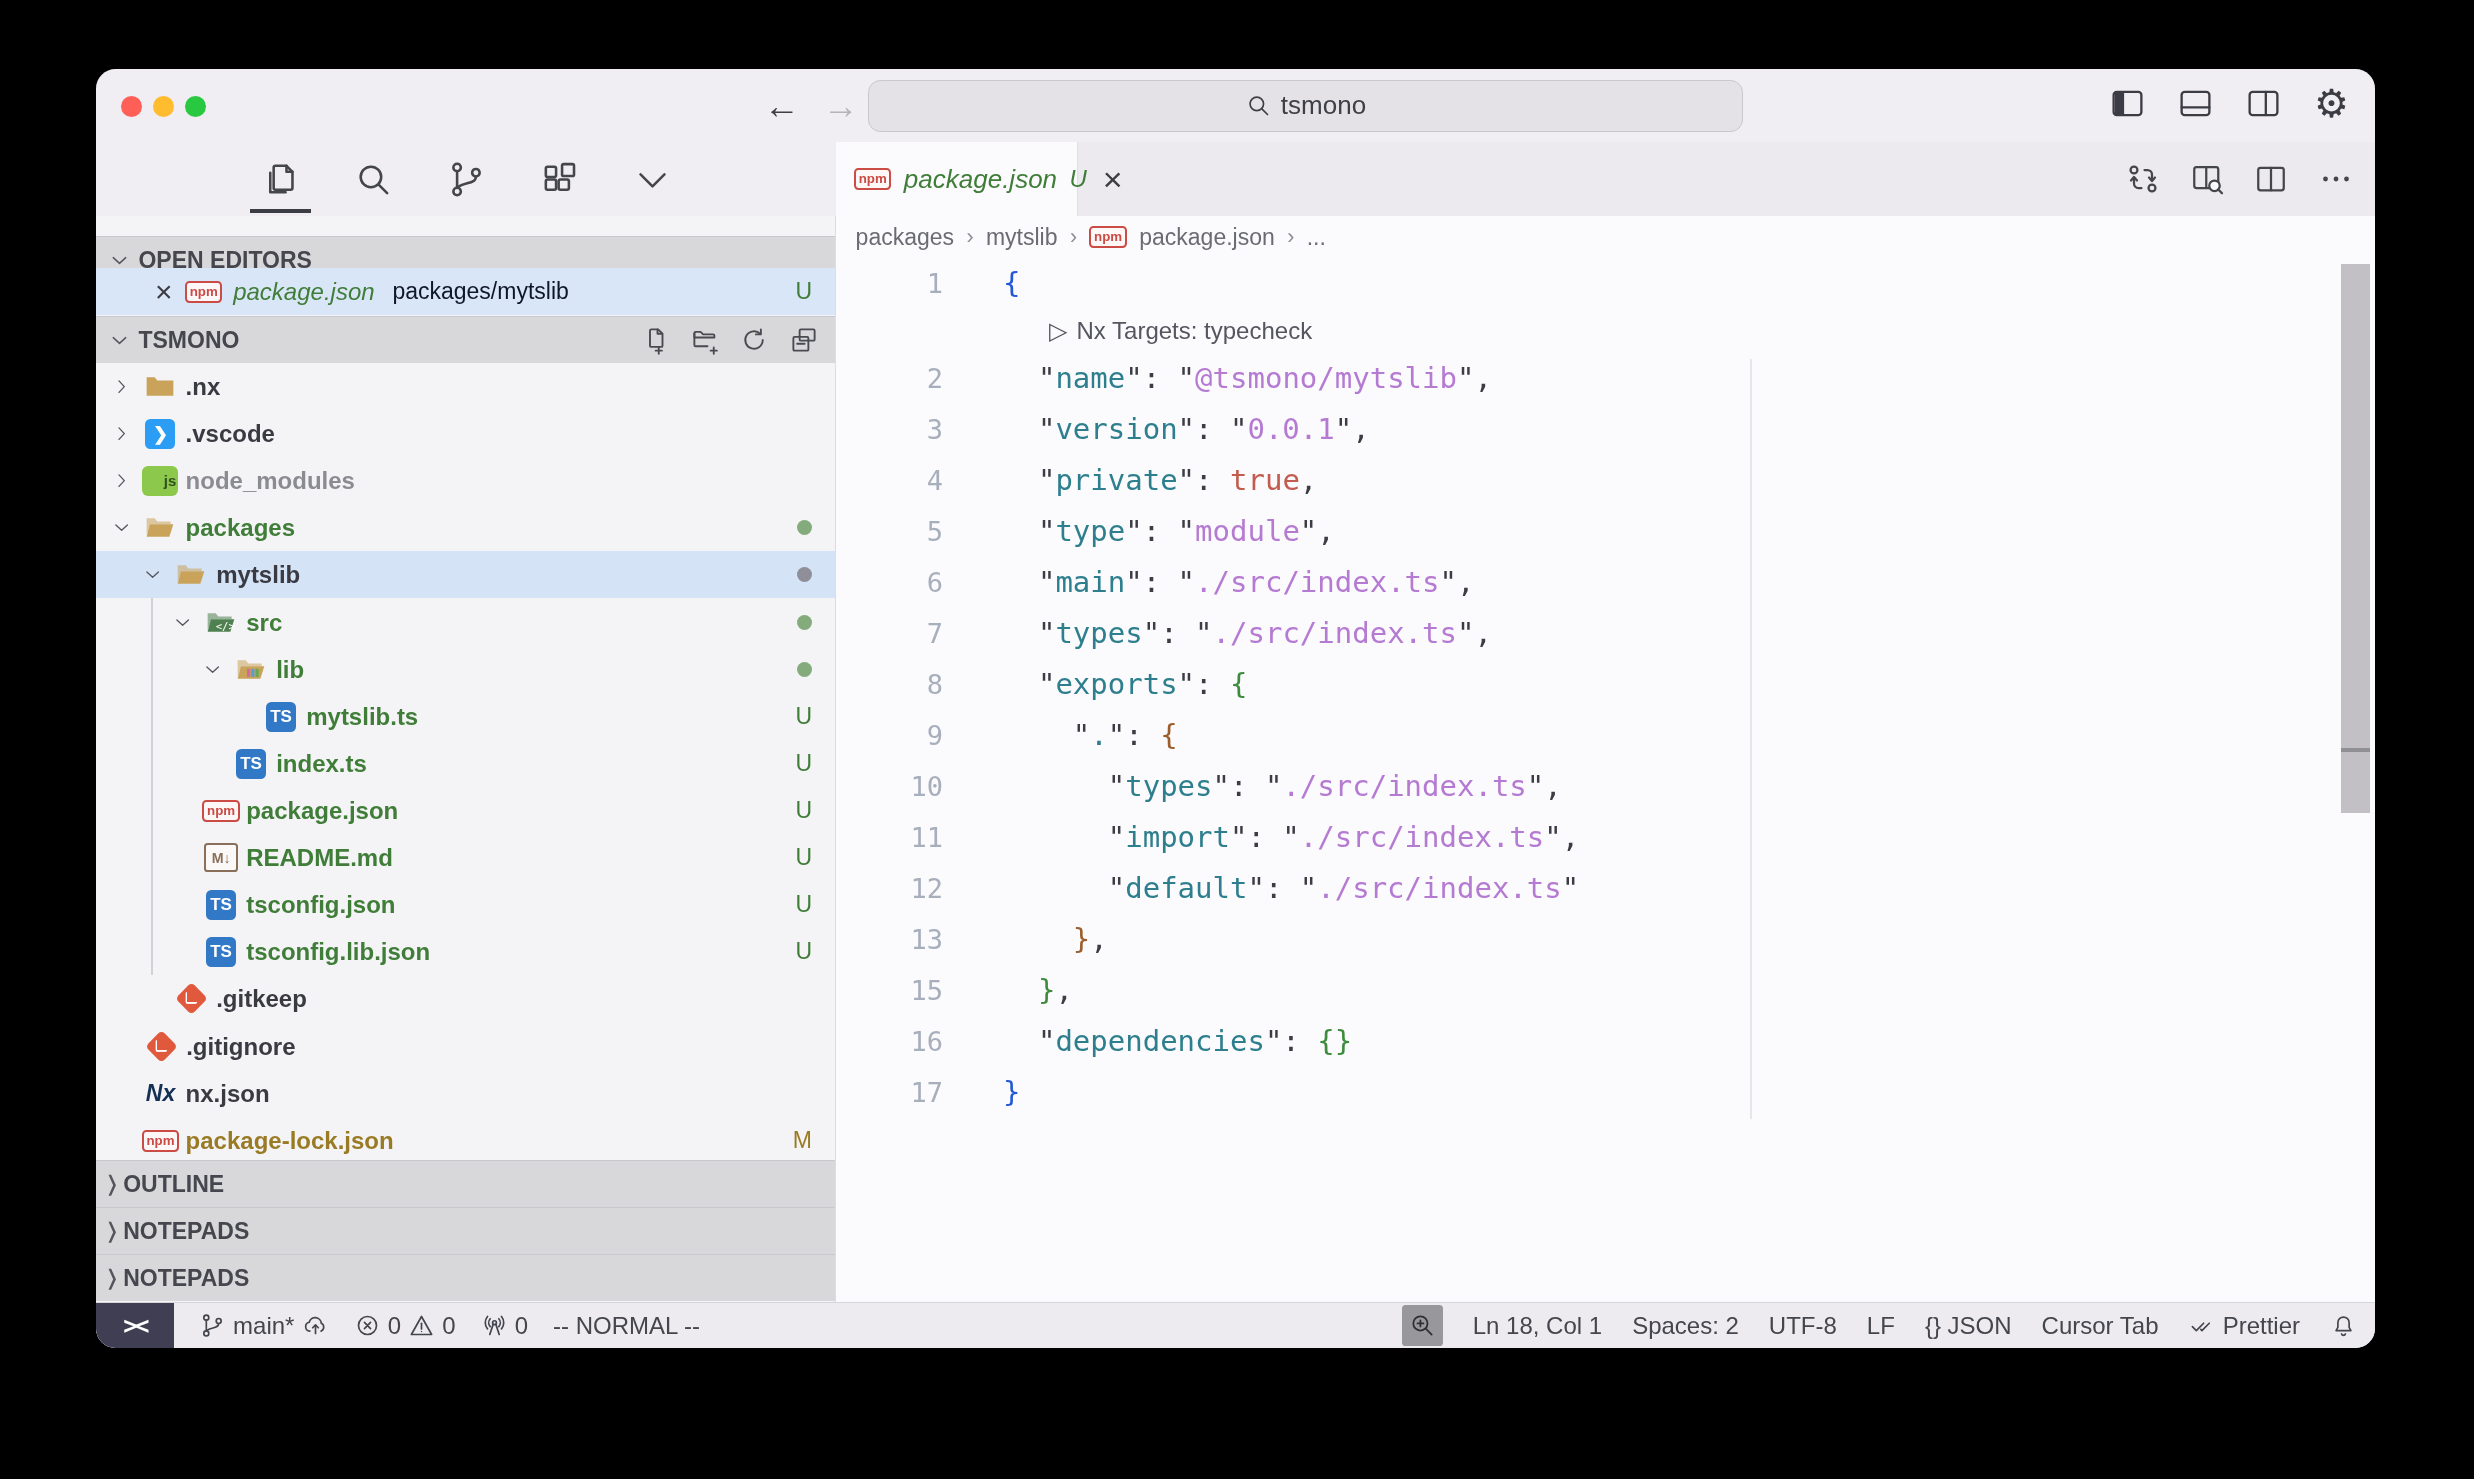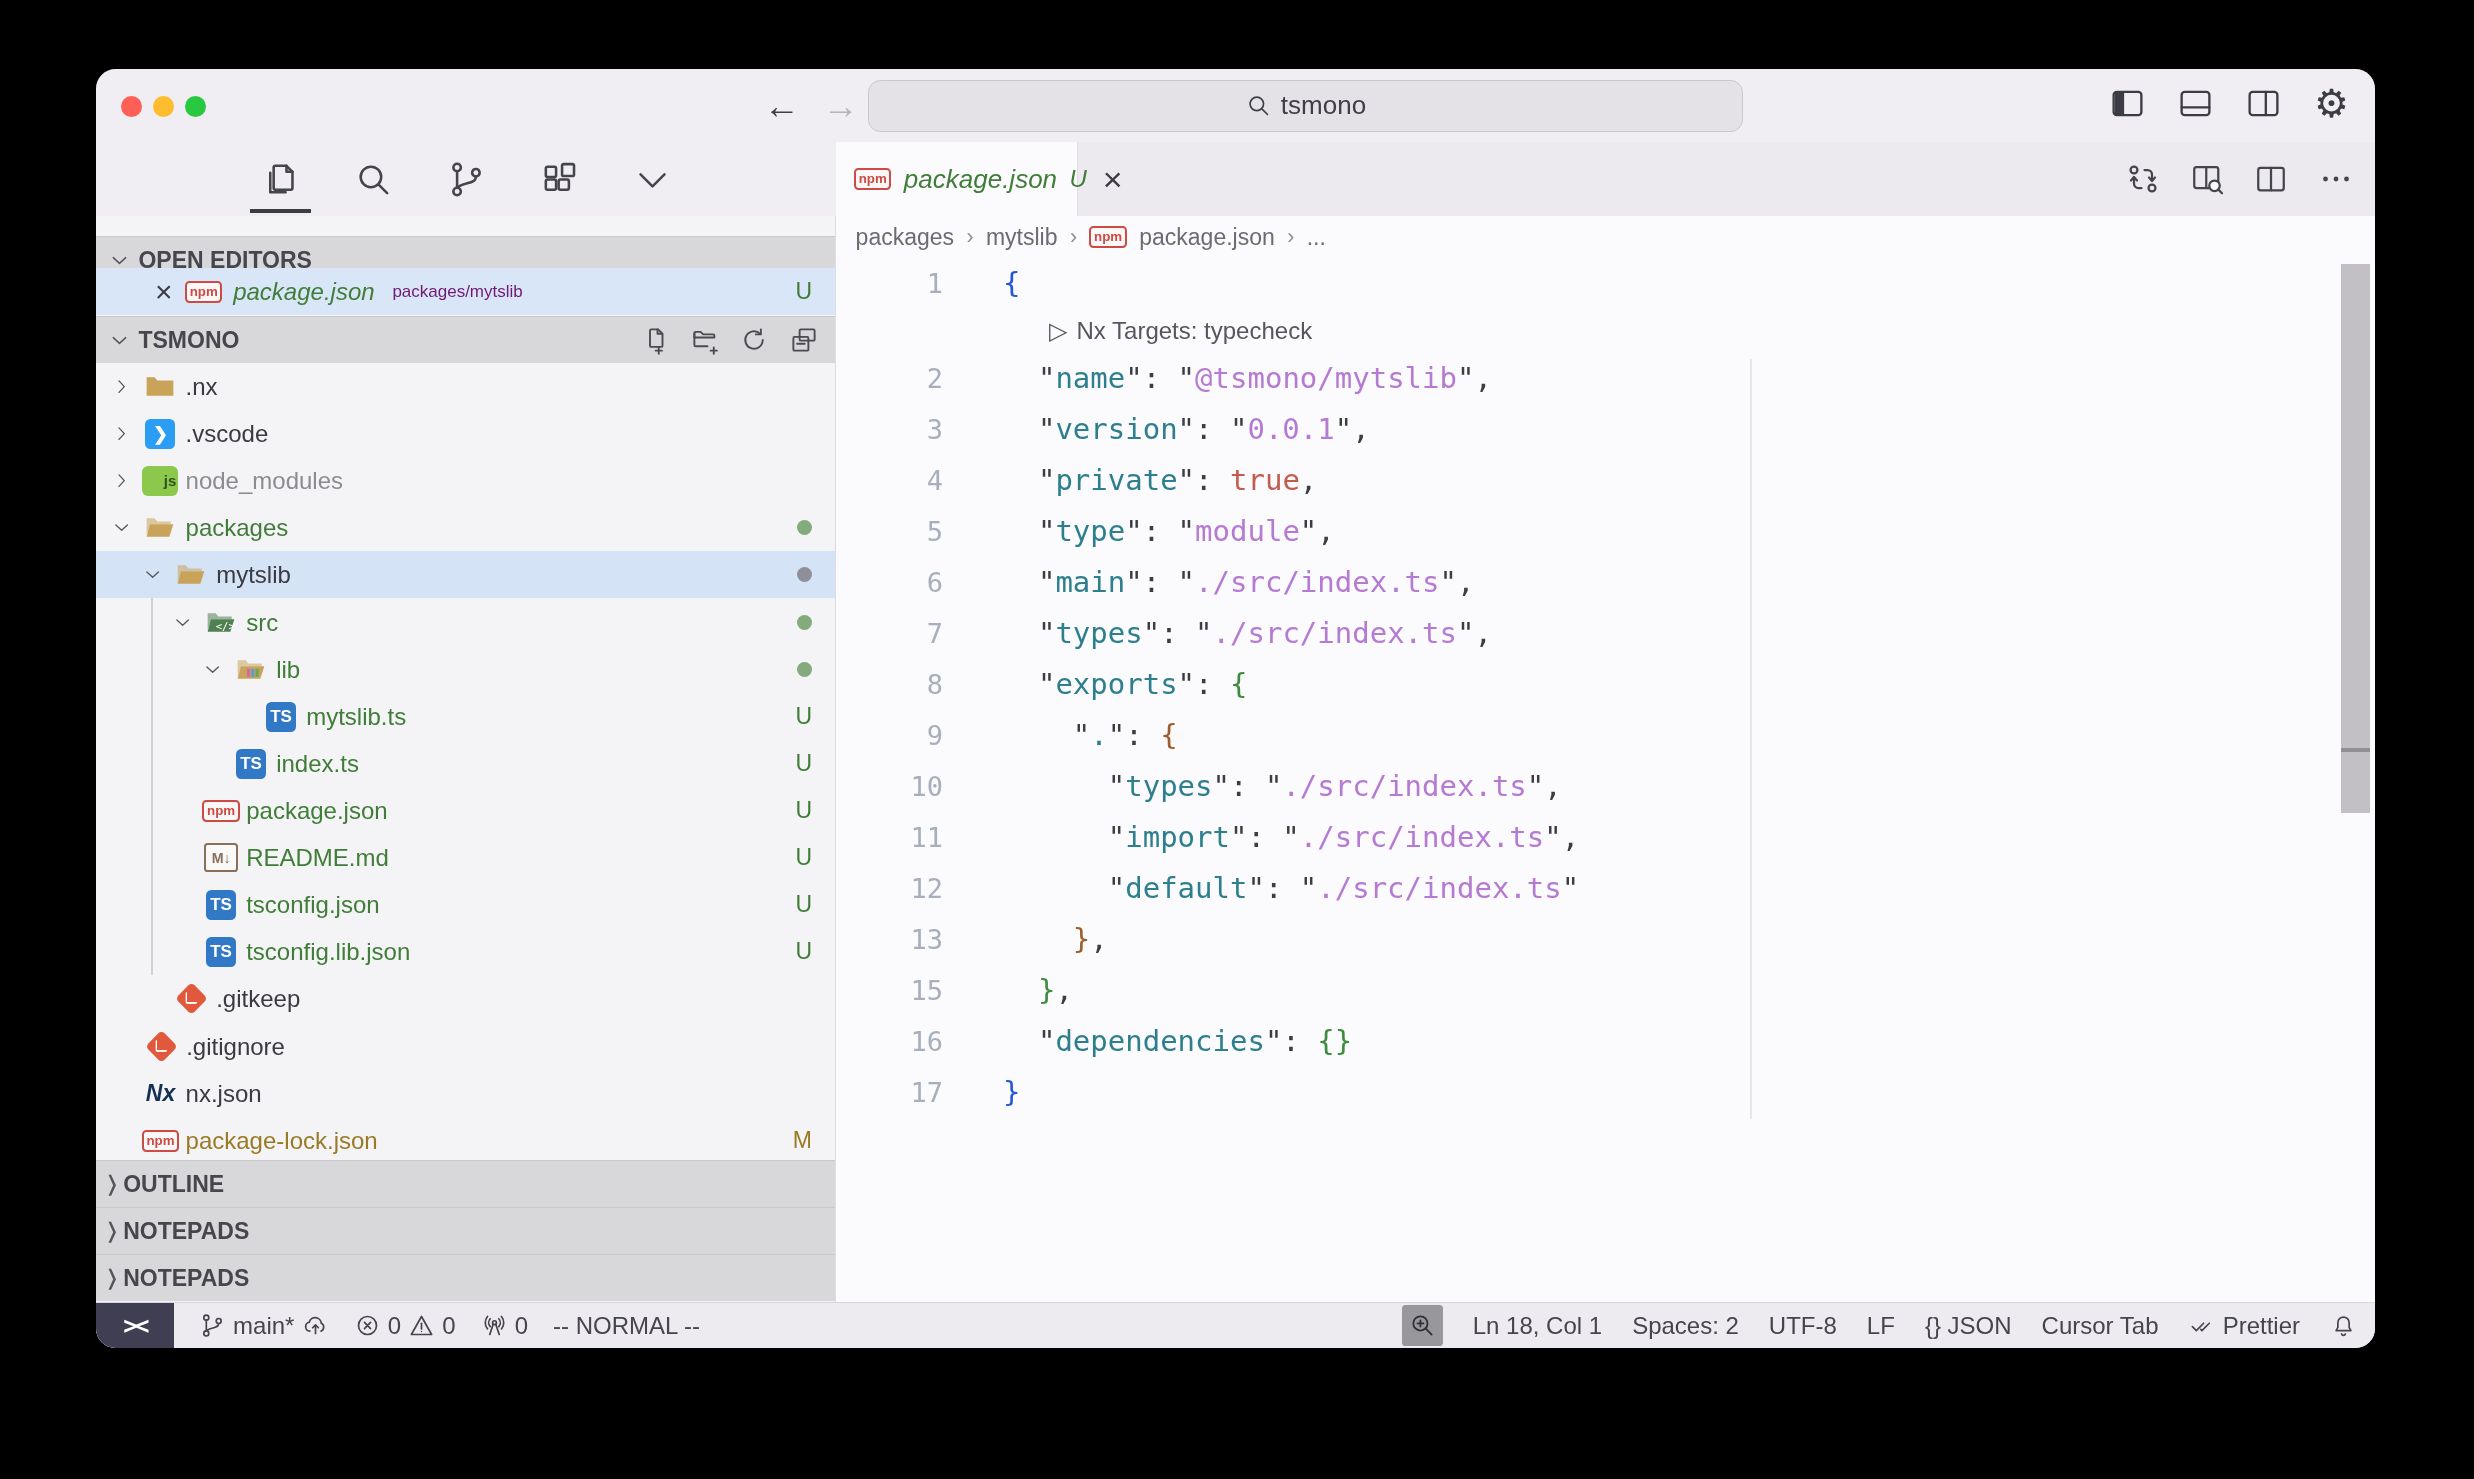--- a/index.html
+++ b/index.html
@@ -38,29 +38,29 @@
   
   .sidebar{position:absolute;left:0;top:147px;width:740px;bottom:46px;background:#f4f3f5;
            border-right:0.9px solid #dddce0;box-sizing:border-box;overflow:hidden;}
   .sect{position:absolute;left:0;width:100%;height:47px;background:#d8d7da;border-top:0.9px solid #c9c8cd;
         display:flex;align-items:center;font-weight:bold;font-size:23px;color:#46464f;gap:7.1px;padding-left:12.4px;box-sizing:border-box;}
   .sect .chev{color:#55555c}
   .oe-item{position:absolute;left:0;top:52px;width:100%;height:47px;background:#d9e6f7;display:flex;align-items:center;
            padding-left:59px;box-sizing:border-box;gap:10.7px;font-size:24px;}
   .oe-close{color:#3c3c44;font-size:30px;margin-right:1.8px;}
   .oe-label{font-style:italic;color:#3f7d38;}
-  .oe-desc{color:#701a75;font-size:17px;margin-left:7.1px;flex:1;white-space:nowrap;overflow:hidden;}
+  .oe-desc{color:#0f172a;font-size:23px;margin-left:7.1px;flex:1;white-space:nowrap;overflow:hidden;}
   .sect-actions{margin-left:auto;display:flex;gap:19.6px;margin-right:16px;color:#4a4a52;font-weight:normal;}
   .tree{position:absolute;left:0;top:147px;width:100%;}
   .trow{position:absolute;left:0;width:100%;height:47px;display:flex;align-items:center;gap:7.1px;
         font-size:24px;box-sizing:border-box;}
   .trow.sel{background:#d5e3f6;}
   .chevbox{width:27px;display:flex;justify-content:center;color:#55555c;flex:none;}
   .icobox{width:36px;display:flex;justify-content:center;align-items:center;flex:none;}
-  .tlabel{white-space:nowrap;}
+  .tlabel{white-space:nowrap;font-weight:bold;}
   .tbadge{margin-left:auto;margin-right:23px;font-size:23px;}
   .dot{width:15px;height:15px;border-radius:50%;display:inline-block;}
   .c-green{color:#3f7d38}.c-dark{color:#3a3a42}.c-gray{color:#8b8b92}.c-yellow{color:#9a7b25}
   .guide{position:absolute;width:1.8px;background:#d2d1d6;}
 
   
   .fi{display:inline-flex;align-items:center;justify-content:center;}
   .fi-ts{width:30px;height:30px;border-radius:5.3px;background:#3178c6;color:#fff;font-weight:bold;font-size:17px;}
   .fi-npm{border:2.7px solid #cb4b45;border-radius:4.4px;color:#cb4b45;background:#fdf7f7;font-weight:bold;
           font-size:13.3px;padding:0px 2.7px;line-height:18px;letter-spacing:0;}

